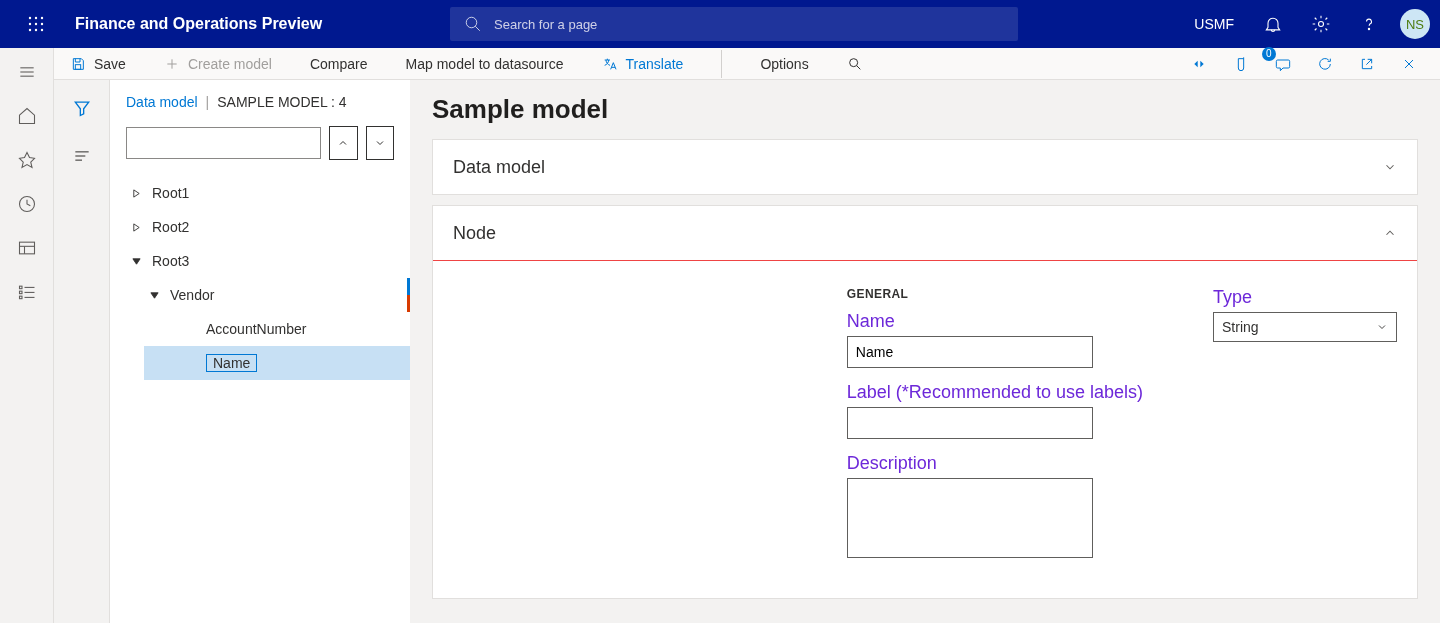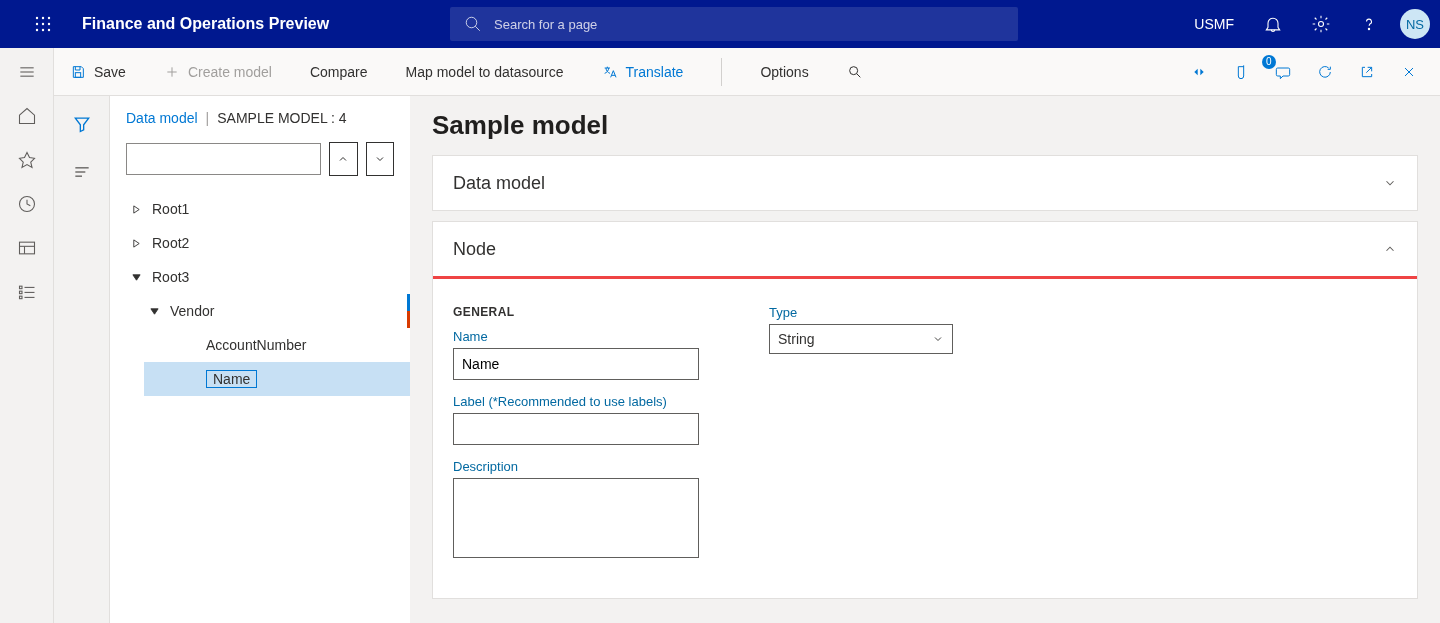--- a/index.html
+++ b/index.html
@@ -14,21 +14,21 @@
   }
 
   
   .header {
     height: 48px;
     background: #00188F;
     color: #fff;
     display: flex;
     align-items: center;
   }
-  .header-left { display: flex; align-items: center; padding-left: 28px; min-width: 450px; }
+  .header-left { display: flex; align-items: center; padding-left: 21px; min-width: 450px; }
   .app-launcher {
     width: 30px; height: 30px;
     display: flex; align-items: center; justify-content: center;
     cursor: pointer;
   }
   .app-launcher svg { fill: #fff; }
   .app-title {
     font-size: 16px; font-weight: 600; margin-left: 24px;
   }
   .header-search {
@@ -55,21 +55,21 @@
   .hdr-icon {
     width: 46px; height: 48px;
     display: flex; align-items: center; justify-content: center;
     cursor: pointer;
   }
   .hdr-icon svg { stroke: #fff; fill: none; stroke-width: 1.3; }
   .avatar {
     width: 30px; height: 30px;
     border-radius: 50%;
     background: #CDE6F5;
-    color: #0369a1;
+    color: #4d7c0f;
     display: flex; align-items: center; justify-content: center;
     font-size: 13px; font-weight: 500;
     margin-left: 6px;
     cursor: pointer;
   }
 
   
   .layout { display: flex; height: calc(623px - 48px); }
   .left-rail {
     width: 54px;
@@ -217,31 +217,31 @@
     margin-bottom:10px;
   }
   .section-head {
     height:54px; display:flex; align-items:center; justify-content:space-between;
     padding:0 20px;
     font-size:18px; font-weight:500; color:#323130;
     cursor:pointer;
   }
   .section-head svg { width:14px; height:14px; stroke:#605E5C; fill:none; stroke-width:1.8; }
   .section-body {
-    border-top:3px solid #ef4444;
+    border-top:1px solid #ef4444;
     padding: 26px 20px;
-    display:flex; gap:70px;
+    display:flex; gap:70px;justify-content:flex-end;
   }
   .field-col { display:flex; flex-direction:column; }
   .grp-head {
     font-size:12px; font-weight:700; letter-spacing:0.4px;
     margin-bottom:10px;
   }
   .field-label {
-    font-size:13px; color:#0369a1; margin-bottom:4px;
+    font-size:18px; color:#6d28d9; margin-bottom:4px;
   }
   .txt-input {
     width:246px; height:32px; border:1px solid #605E5C; padding:0 8px;
     font-family:inherit; font-size:14px; margin-bottom:14px;
   }
   .multi {
     width:246px; height:80px; resize:none; border:1px solid #605E5C;
     font-family:inherit; font-size:14px; padding:6px 8px; margin-bottom:14px;
   }
   .select-wrap {

